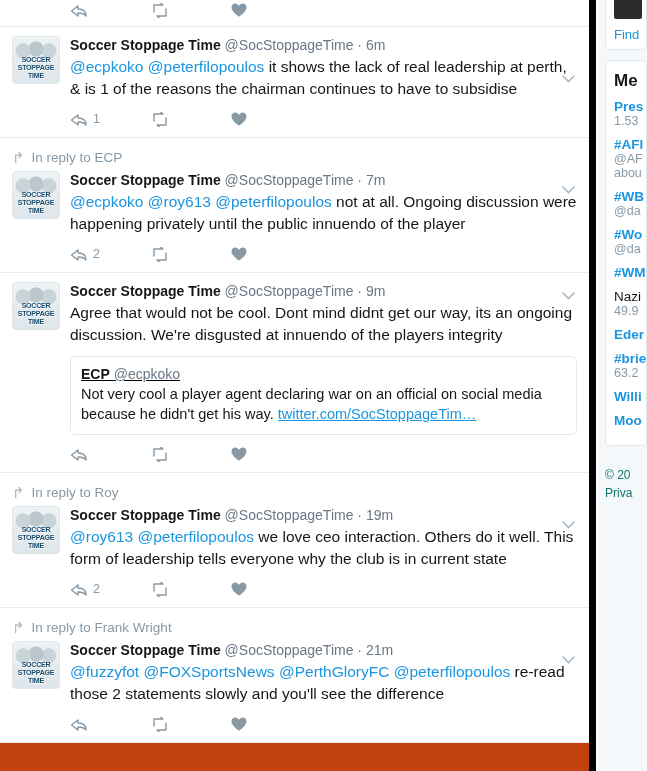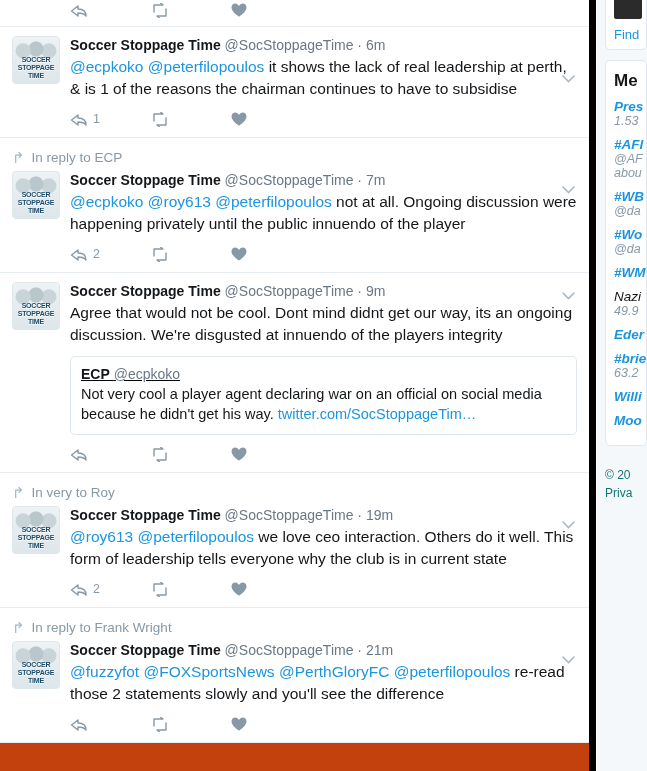--- a/index.html
+++ b/index.html
@@ -93,21 +93,21 @@
   }
   .fullname { color: #14171a; font-weight: bold; }
   .handle, .sep, .time { color: #697787; font-weight: normal; }
   .tweet-text {
     font-size: 15.5px;
     line-height: 22px;
     color: #14171a;
     word-wrap: break-word;
   }
   .mention { color: #1b95e0; }
-  .link { color: #1b95e0; }
+  .link { color: #1b95e0; text-decoration: underline; }
   .caret {
     position: absolute;
     right: 14px;
     color: #aab8c2;
     font-size: 12px;
     line-height: 1;
     cursor: pointer;
   }
   .actions {
     display: flex;
@@ -158,21 +158,21 @@
     border-radius: 2px;
     margin-bottom: 8px;
   }
   .rail-find { color: #1b95e0; font-size: 13px; }
   .rail-title {
     font-size: 17px;
     color: #14171a;
     font-weight: bold;
     padding: 10px 0 8px 8px;
   }
-  .trend { padding: 0 0 9px 8px; font-style: italic; }
+  .trend { padding: 0 0 9px 8px; }
   .trend-main { color: #1b95e0; font-size: 13.5px; font-weight: bold; white-space: nowrap; }
   .trend-sub { color: #8899a6; font-size: 12.5px; white-space: nowrap; }
   .rail-footer {
     padding: 10px 0 0 8px;
     color: #8899a6;
     font-size: 12px;
     line-height: 18px;
     white-space: nowrap;
   }
   .rail-footer .fl { color: #0f766e; }
@@ -352,21 +352,21 @@
               <span class="cnt"></span>
             </div>
           </div>
         </div>
       </div>
     </div>
 
     <div class="tweet">
       <div class="reply-ctx">
         <span class="back-arrow">↰</span>
-        <span>In very to Roy</span>
+        <span>In reply to Roy</span>
       </div>
       <div class="caret" style="top:46px;">
         <svg width="13" height="8" viewBox="0 0 13 8">
             <path d="M1 1l5.5 5.5L12 1" fill="none" stroke="#aab8c2" stroke-width="1.6" stroke-linecap="round"></path>
           </svg>
       </div>
       <div class="tweet-row">
         <div class="avatar">
           <div class="av-inner">
             <div class="av-text">SOCCER STOPPAGE TIME</div>

